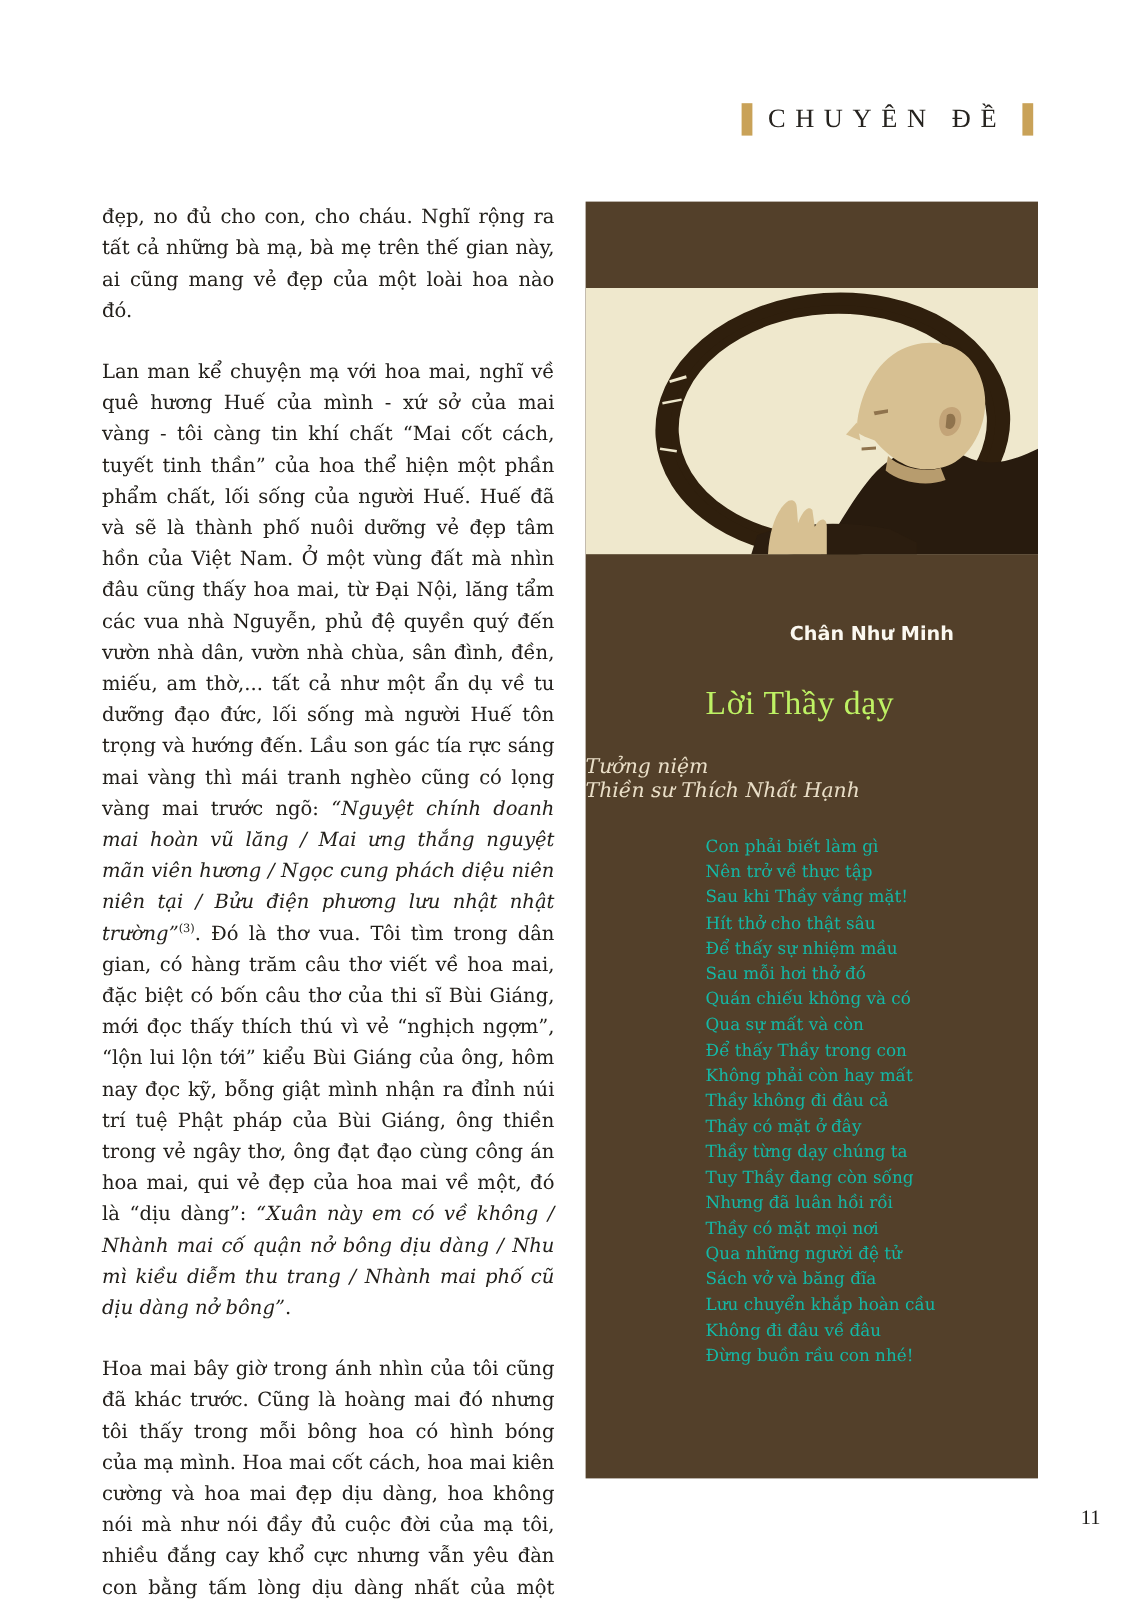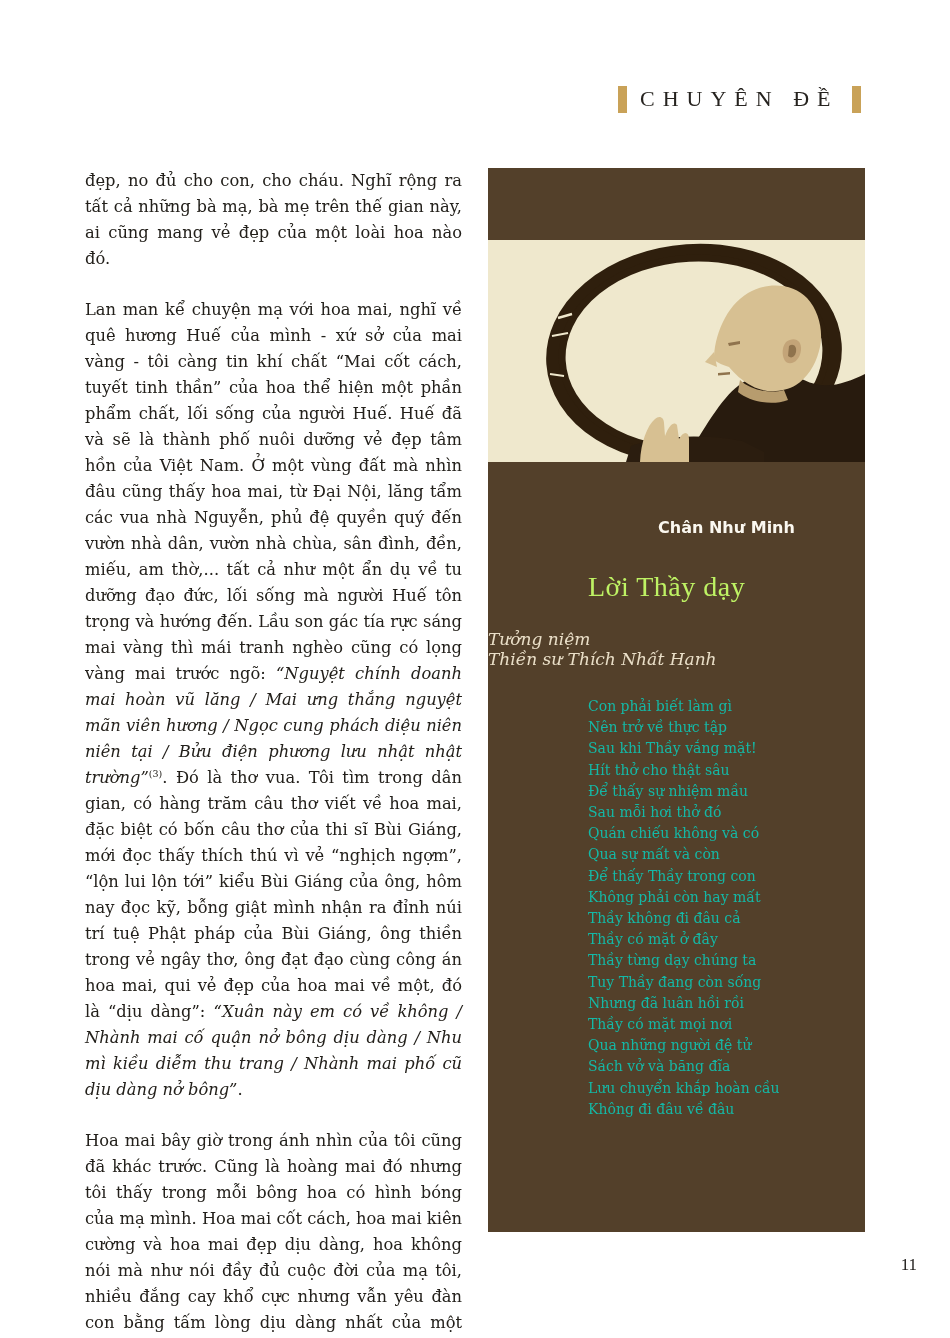--- a/index.html
+++ b/index.html
@@ -202,18 +202,19 @@
       <div class="poem-line">Thầy không đi đâu cả</div>
       <div class="poem-line">Thầy có mặt ở đây</div>
       <div class="poem-line">Thầy từng dạy chúng ta</div>
       <div class="poem-line">Tuy Thầy đang còn sống</div>
       <div class="poem-line">Nhưng đã luân hồi rồi</div>
       <div class="poem-line">Thầy có mặt mọi nơi</div>
       <div class="poem-line">Qua những người đệ tử</div>
       <div class="poem-line">Sách vở và băng đĩa</div>
       <div class="poem-line">Lưu chuyển khắp hoàn cầu</div>
       <div class="poem-line">Không đi đâu về đâu</div>
+      <div class="poem-line">Đừng buồn rầu con nhé!</div>
     </div>
   </div>
 
   <div class="page-number">11</div>
 
 </div>
 
 </body></html>

